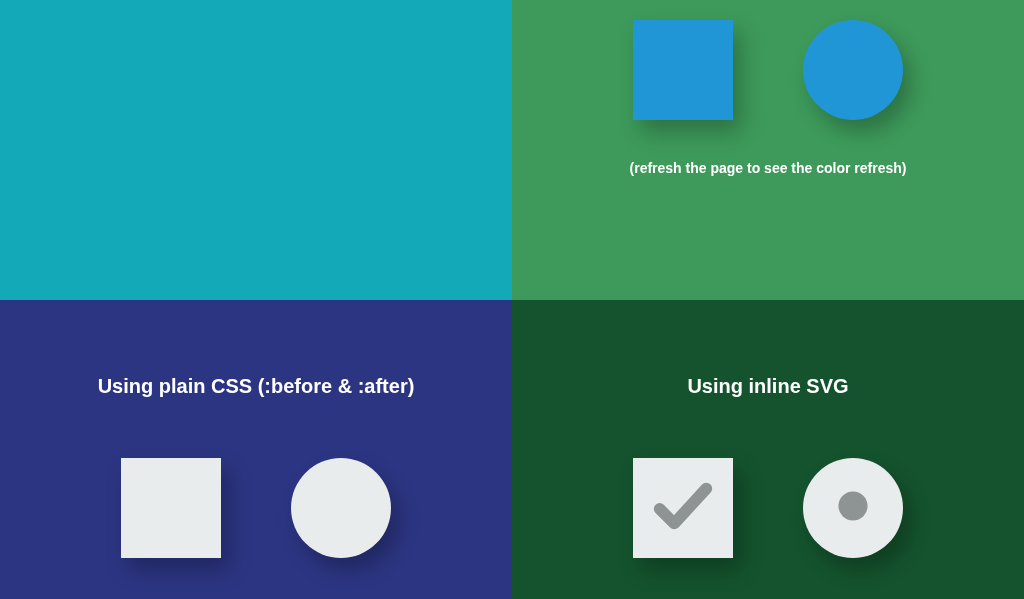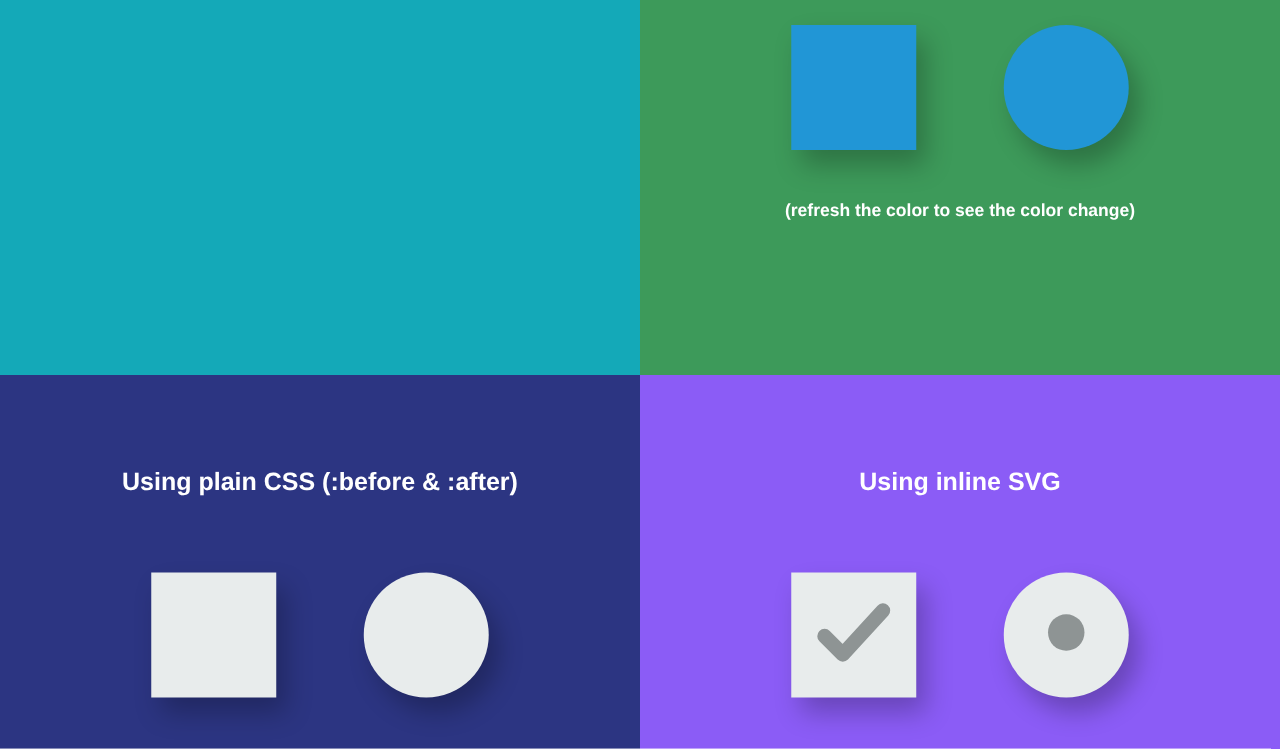--- a/index.html
+++ b/index.html
@@ -23,21 +23,21 @@
     .panel {
       position: relative;
       display: flex;
       flex-direction: column;
       align-items: center;
       padding-top: 20px;
     }
     .panel-teal { background: #14a9b8; }
     .panel-green { background: #3d9a5a; }
     .panel-navy { background: #2c3582; text-align: center; }
-    .panel-orange { background: #8b5cf6; }
+    .panel-orange { background: #14532d; }
 
     .heading {
       color: #fff;
       font-weight: 700;
       font-size: 20px;
       margin-top: 55px;
     }
     .hint {
       color: #fff;
       font-weight: 700;
@@ -92,21 +92,21 @@
 
 <div class="grid">
 
   <div class="panel panel-teal"></div>
 
   <div class="panel panel-green">
     <div class="shape-row">
       <div class="square shape-blue"></div>
       <div class="circle shape-blue"></div>
     </div>
-    <div class="hint">(refresh the color to see the color change)</div>
+    <div class="hint">(refresh the page to see the color refresh)</div>
   </div>
 
   <div class="panel panel-navy">
     <div class="heading">Using plain CSS (:before &amp; :after)</div>
     <div class="shape-row">
       <div class="square shape-light"></div>
       <div class="circle shape-light"></div>
     </div>
   </div>
 

